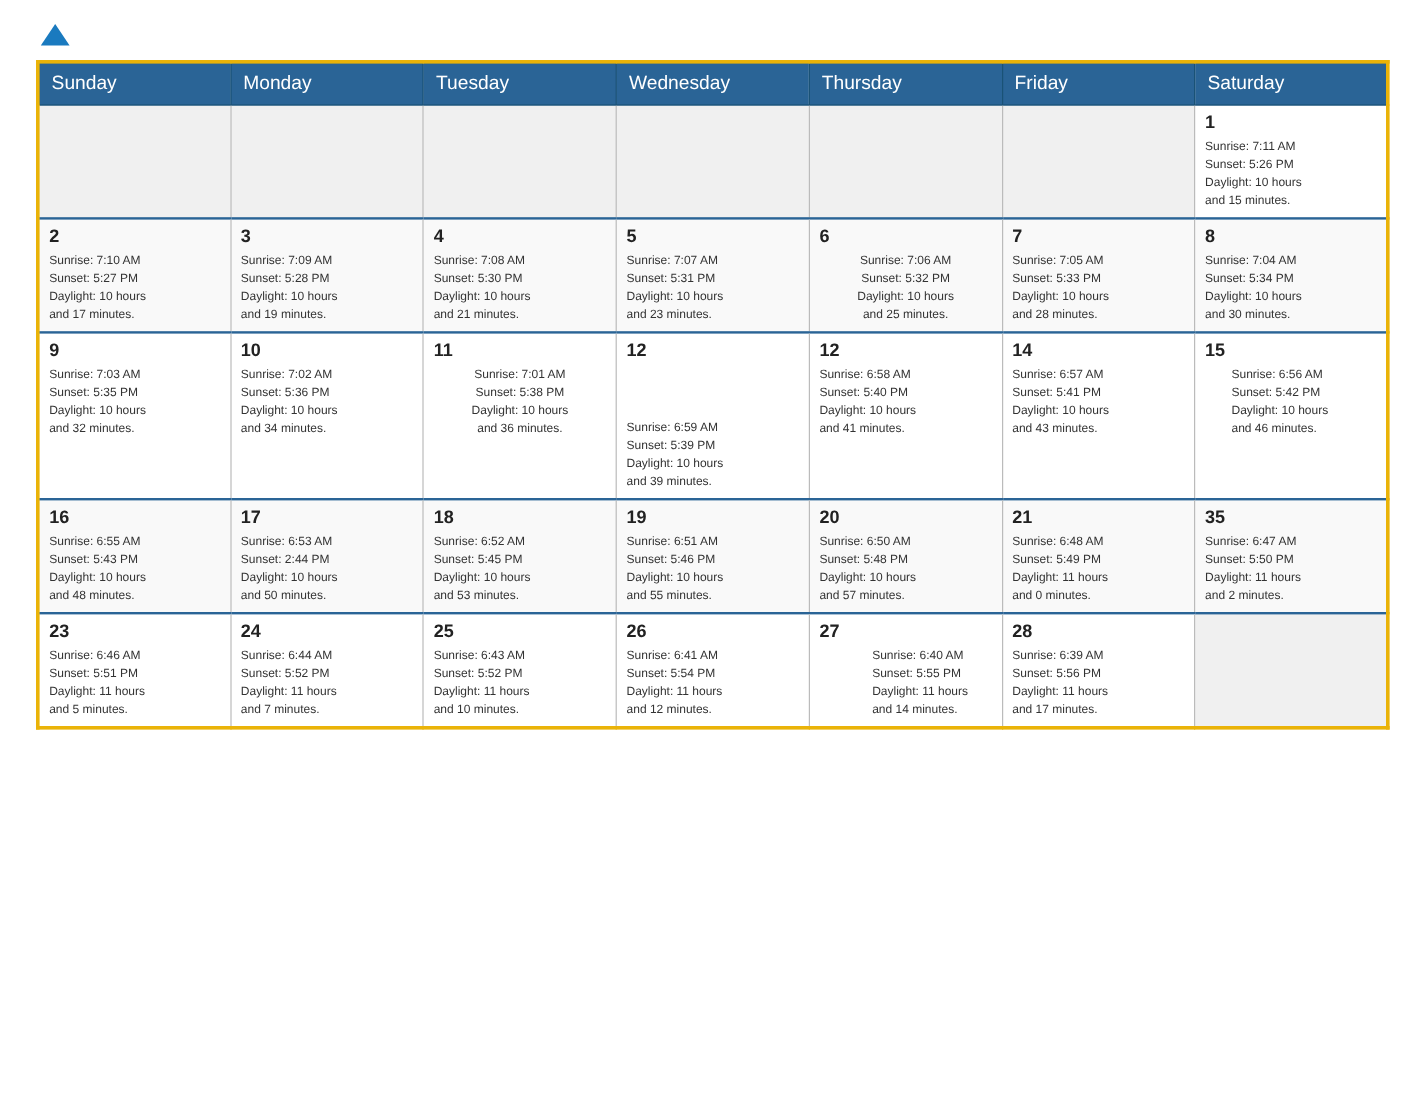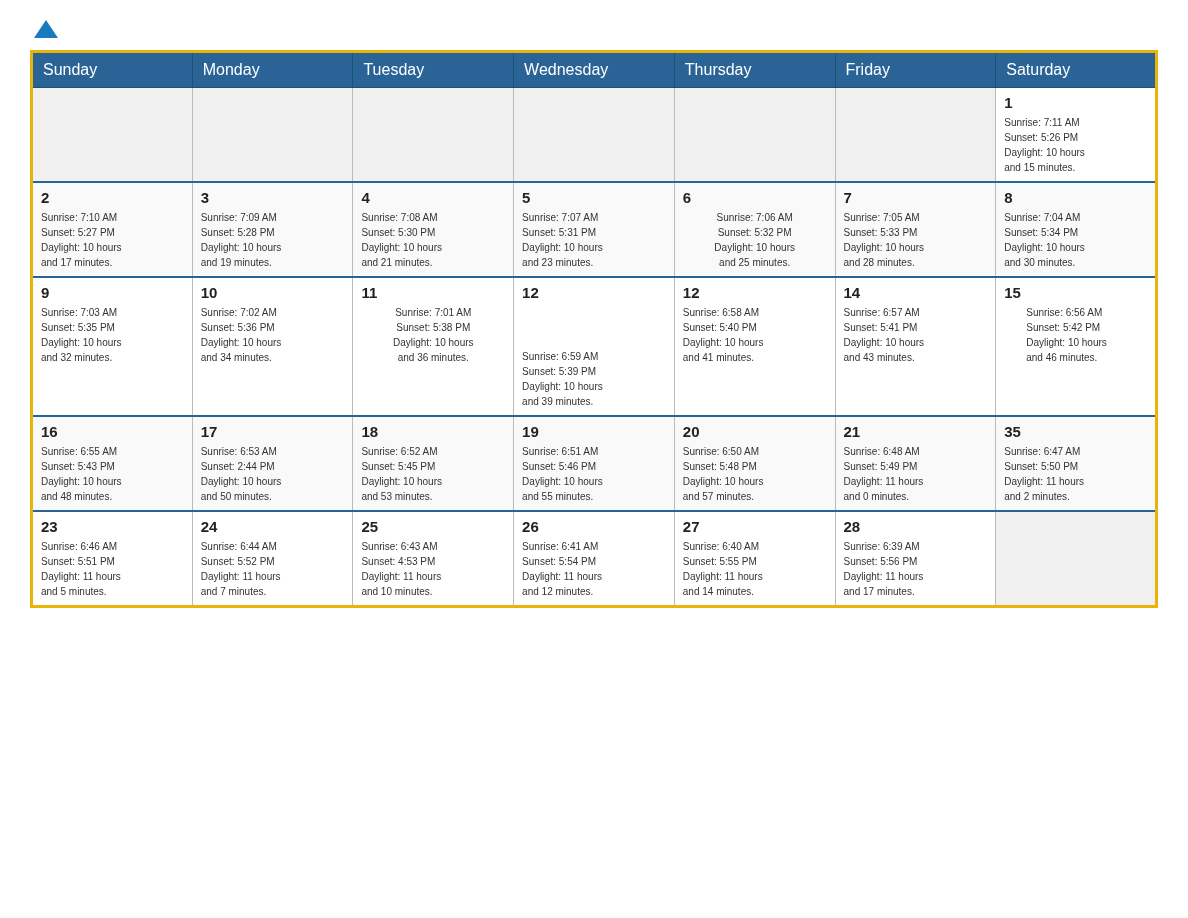--- a/index.html
+++ b/index.html
@@ -311,34 +311,34 @@
         <td>
           <span class="day-number">24</span>
           <div class="day-info" style="white-space: pre-line;">Sunrise: 6:44 AM
 Sunset: 5:52 PM
 Daylight: 11 hours
 and 7 minutes.</div>
         </td>
         <td>
           <span class="day-number">25</span>
           <div class="day-info" style="white-space: pre-line;">Sunrise: 6:43 AM
-Sunset: 4:53 PM
+Sunset: 5:52 PM
 Daylight: 11 hours
 and 10 minutes.</div>
         </td>
         <td>
           <span class="day-number">26</span>
           <div class="day-info" style="white-space: pre-line;">Sunrise: 6:41 AM
 Sunset: 5:54 PM
 Daylight: 11 hours
 and 12 minutes.</div>
         </td>
         <td>
           <span class="day-number">27</span>
-          <div class="day-info" style="white-space: pre-line;">Sunrise: 6:40 AM
+          <div class="day-info" style="white-space: pre-line; margin-left: 44px;">Sunrise: 6:40 AM
 Sunset: 5:55 PM
 Daylight: 11 hours
 and 14 minutes.</div>
         </td>
         <td>
           <span class="day-number">28</span>
           <div class="day-info" style="white-space: pre-line;">Sunrise: 6:39 AM
 Sunset: 5:56 PM
 Daylight: 11 hours
 and 17 minutes.</div>

